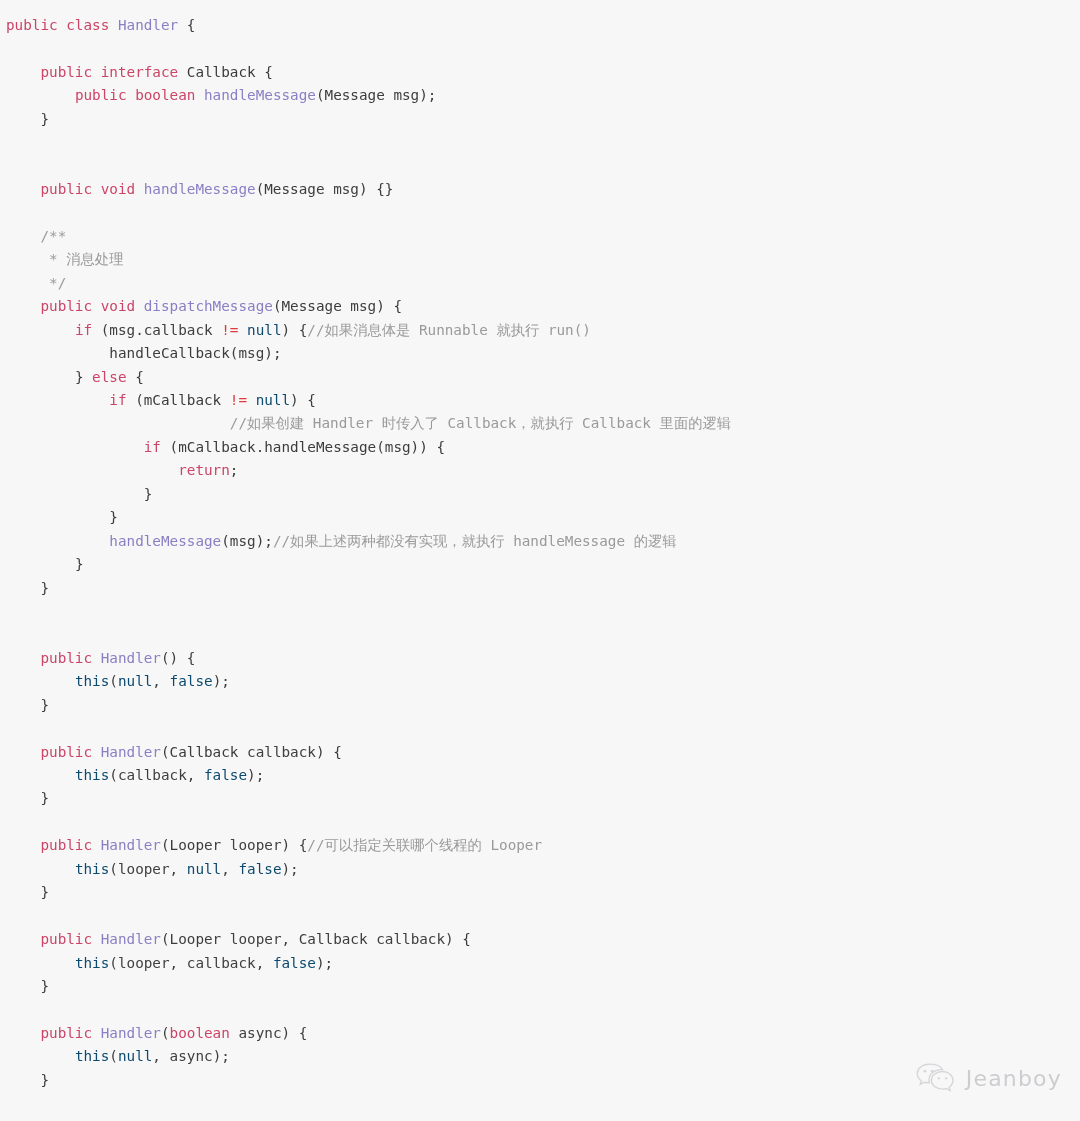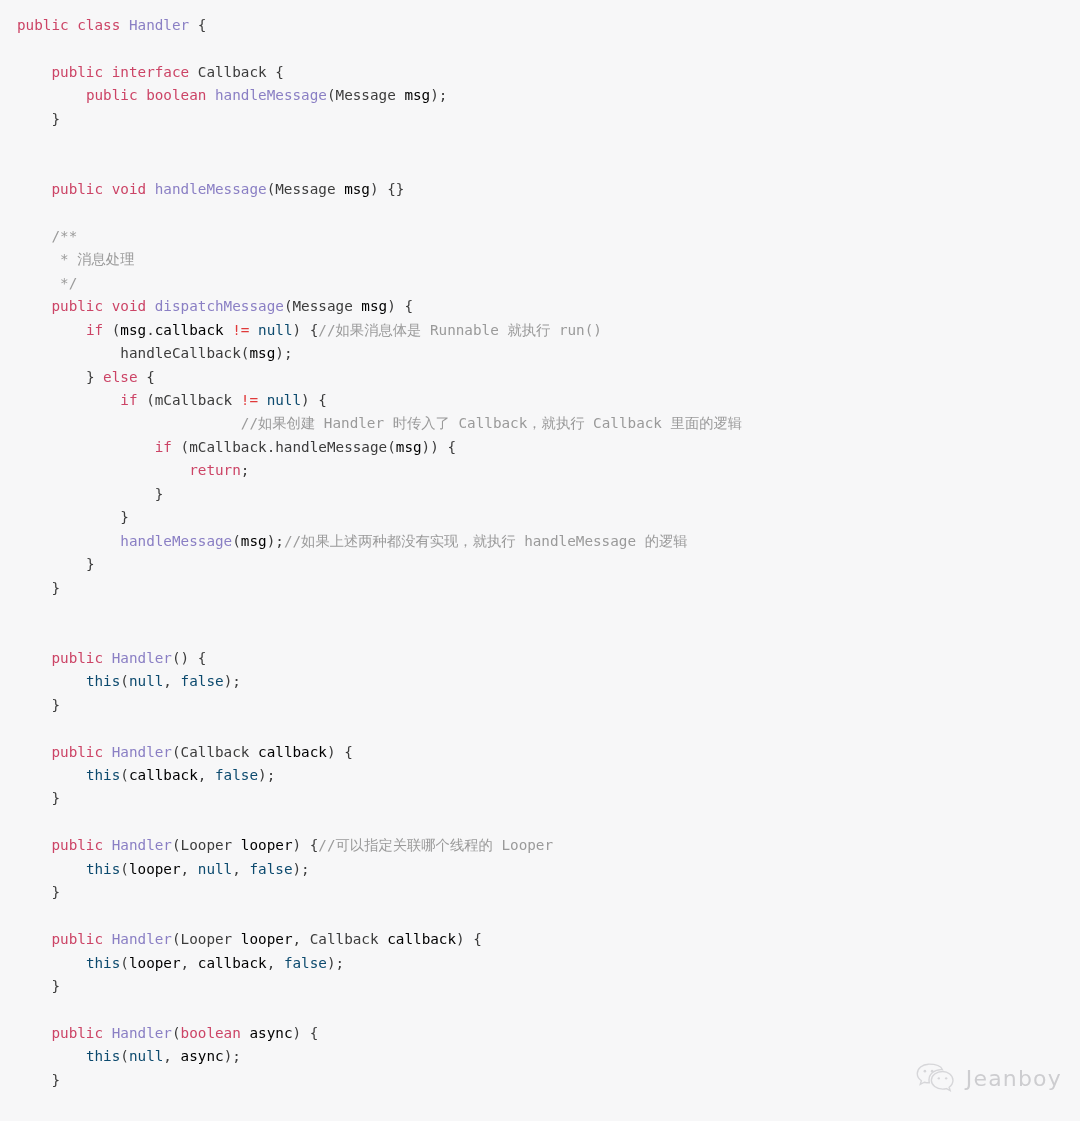--- a/index.html
+++ b/index.html
@@ -25,27 +25,27 @@
     padding: 14px 0 0 0;
     margin: 0;
     font-family: "DejaVu Sans Mono", "Liberation Mono", monospace;
     font-size: 14.3px;
     line-height: 23.45px;
     white-space: pre;
     color: #3c3c3c;
     letter-spacing: 0px;
     -webkit-font-smoothing: antialiased;
   }
-  .ln { display: block; height: 23.45px; padding-left: 17px; }
+  .ln { display: block; height: 23.45px; padding-left: 6px; }
 
   
   .kw   { color: #cc4466; }           
   .typ  { color: #8a7fc4; }           
   .lit  { color: #0c4a6e; }           
-  .par  { color: #000000; }           
+  .par  { color: #404040; }           
   .op   { color: #e03a3a; }           
   .cmt  { color: #9a9a9a; }           
   .pln  { color: #3c3c3c; }           
 
   
   .watermark {
     position: absolute;
     right: 18px;
     bottom: 26px;
     display: flex;

